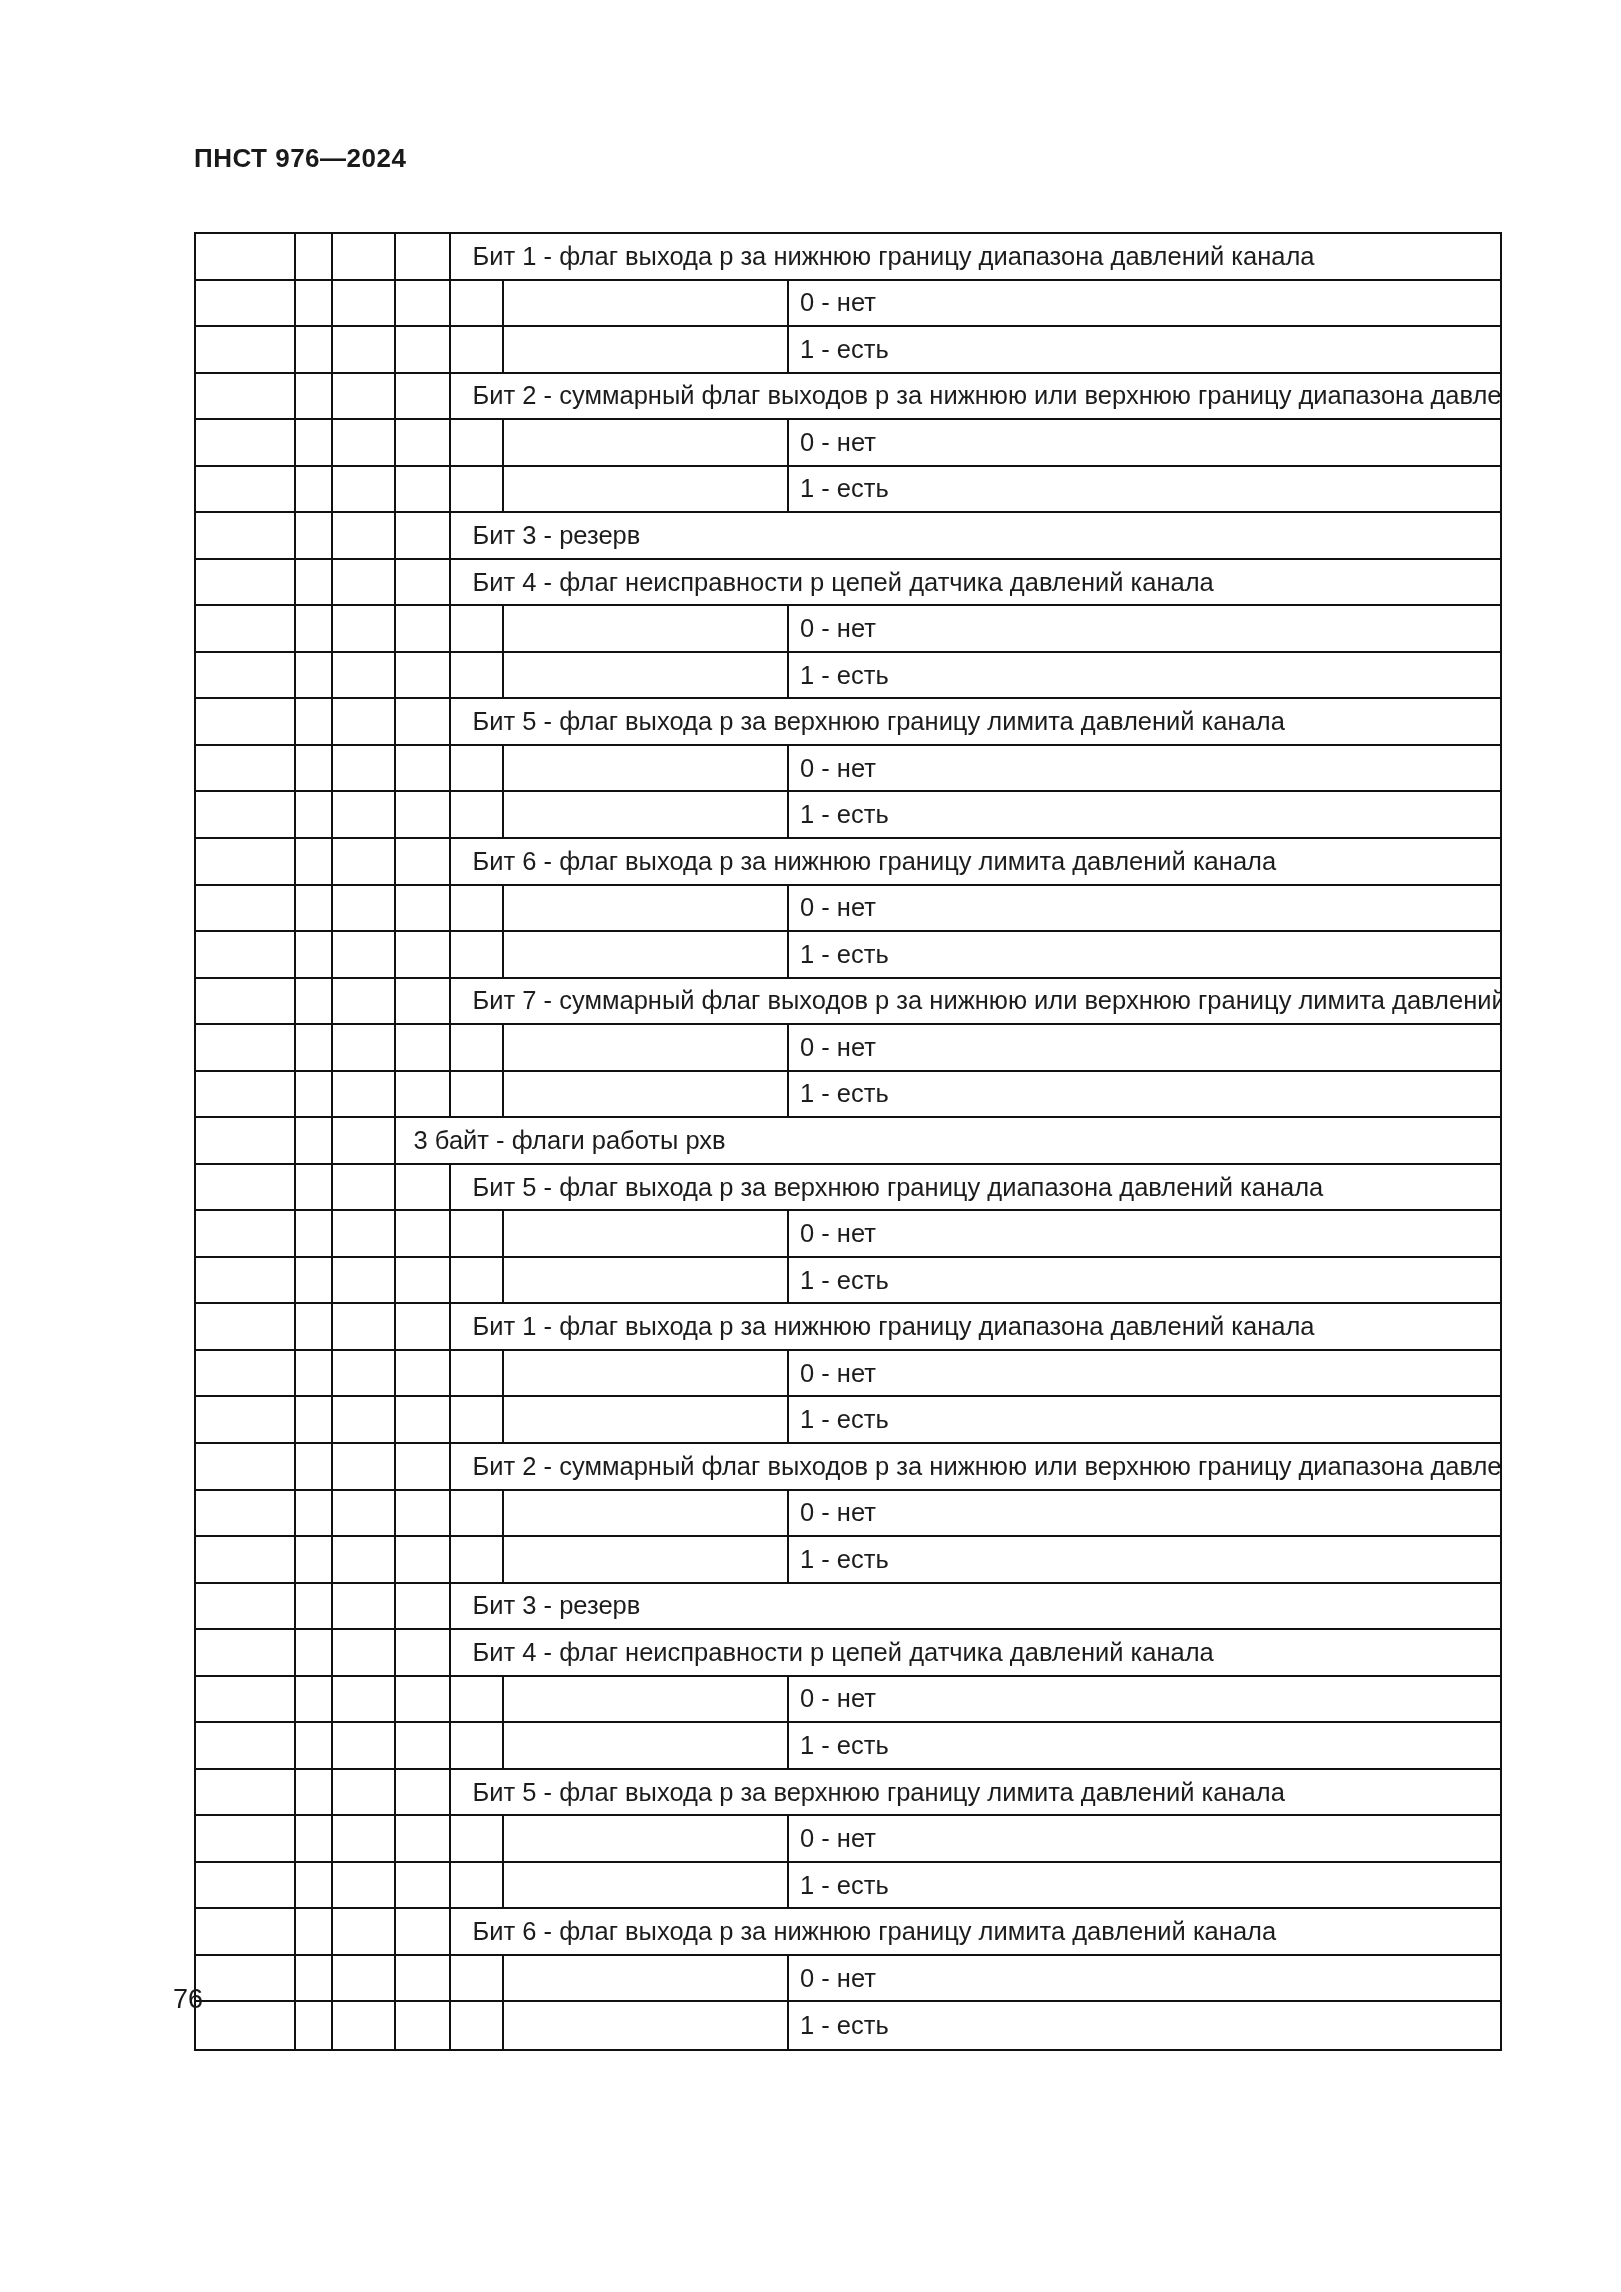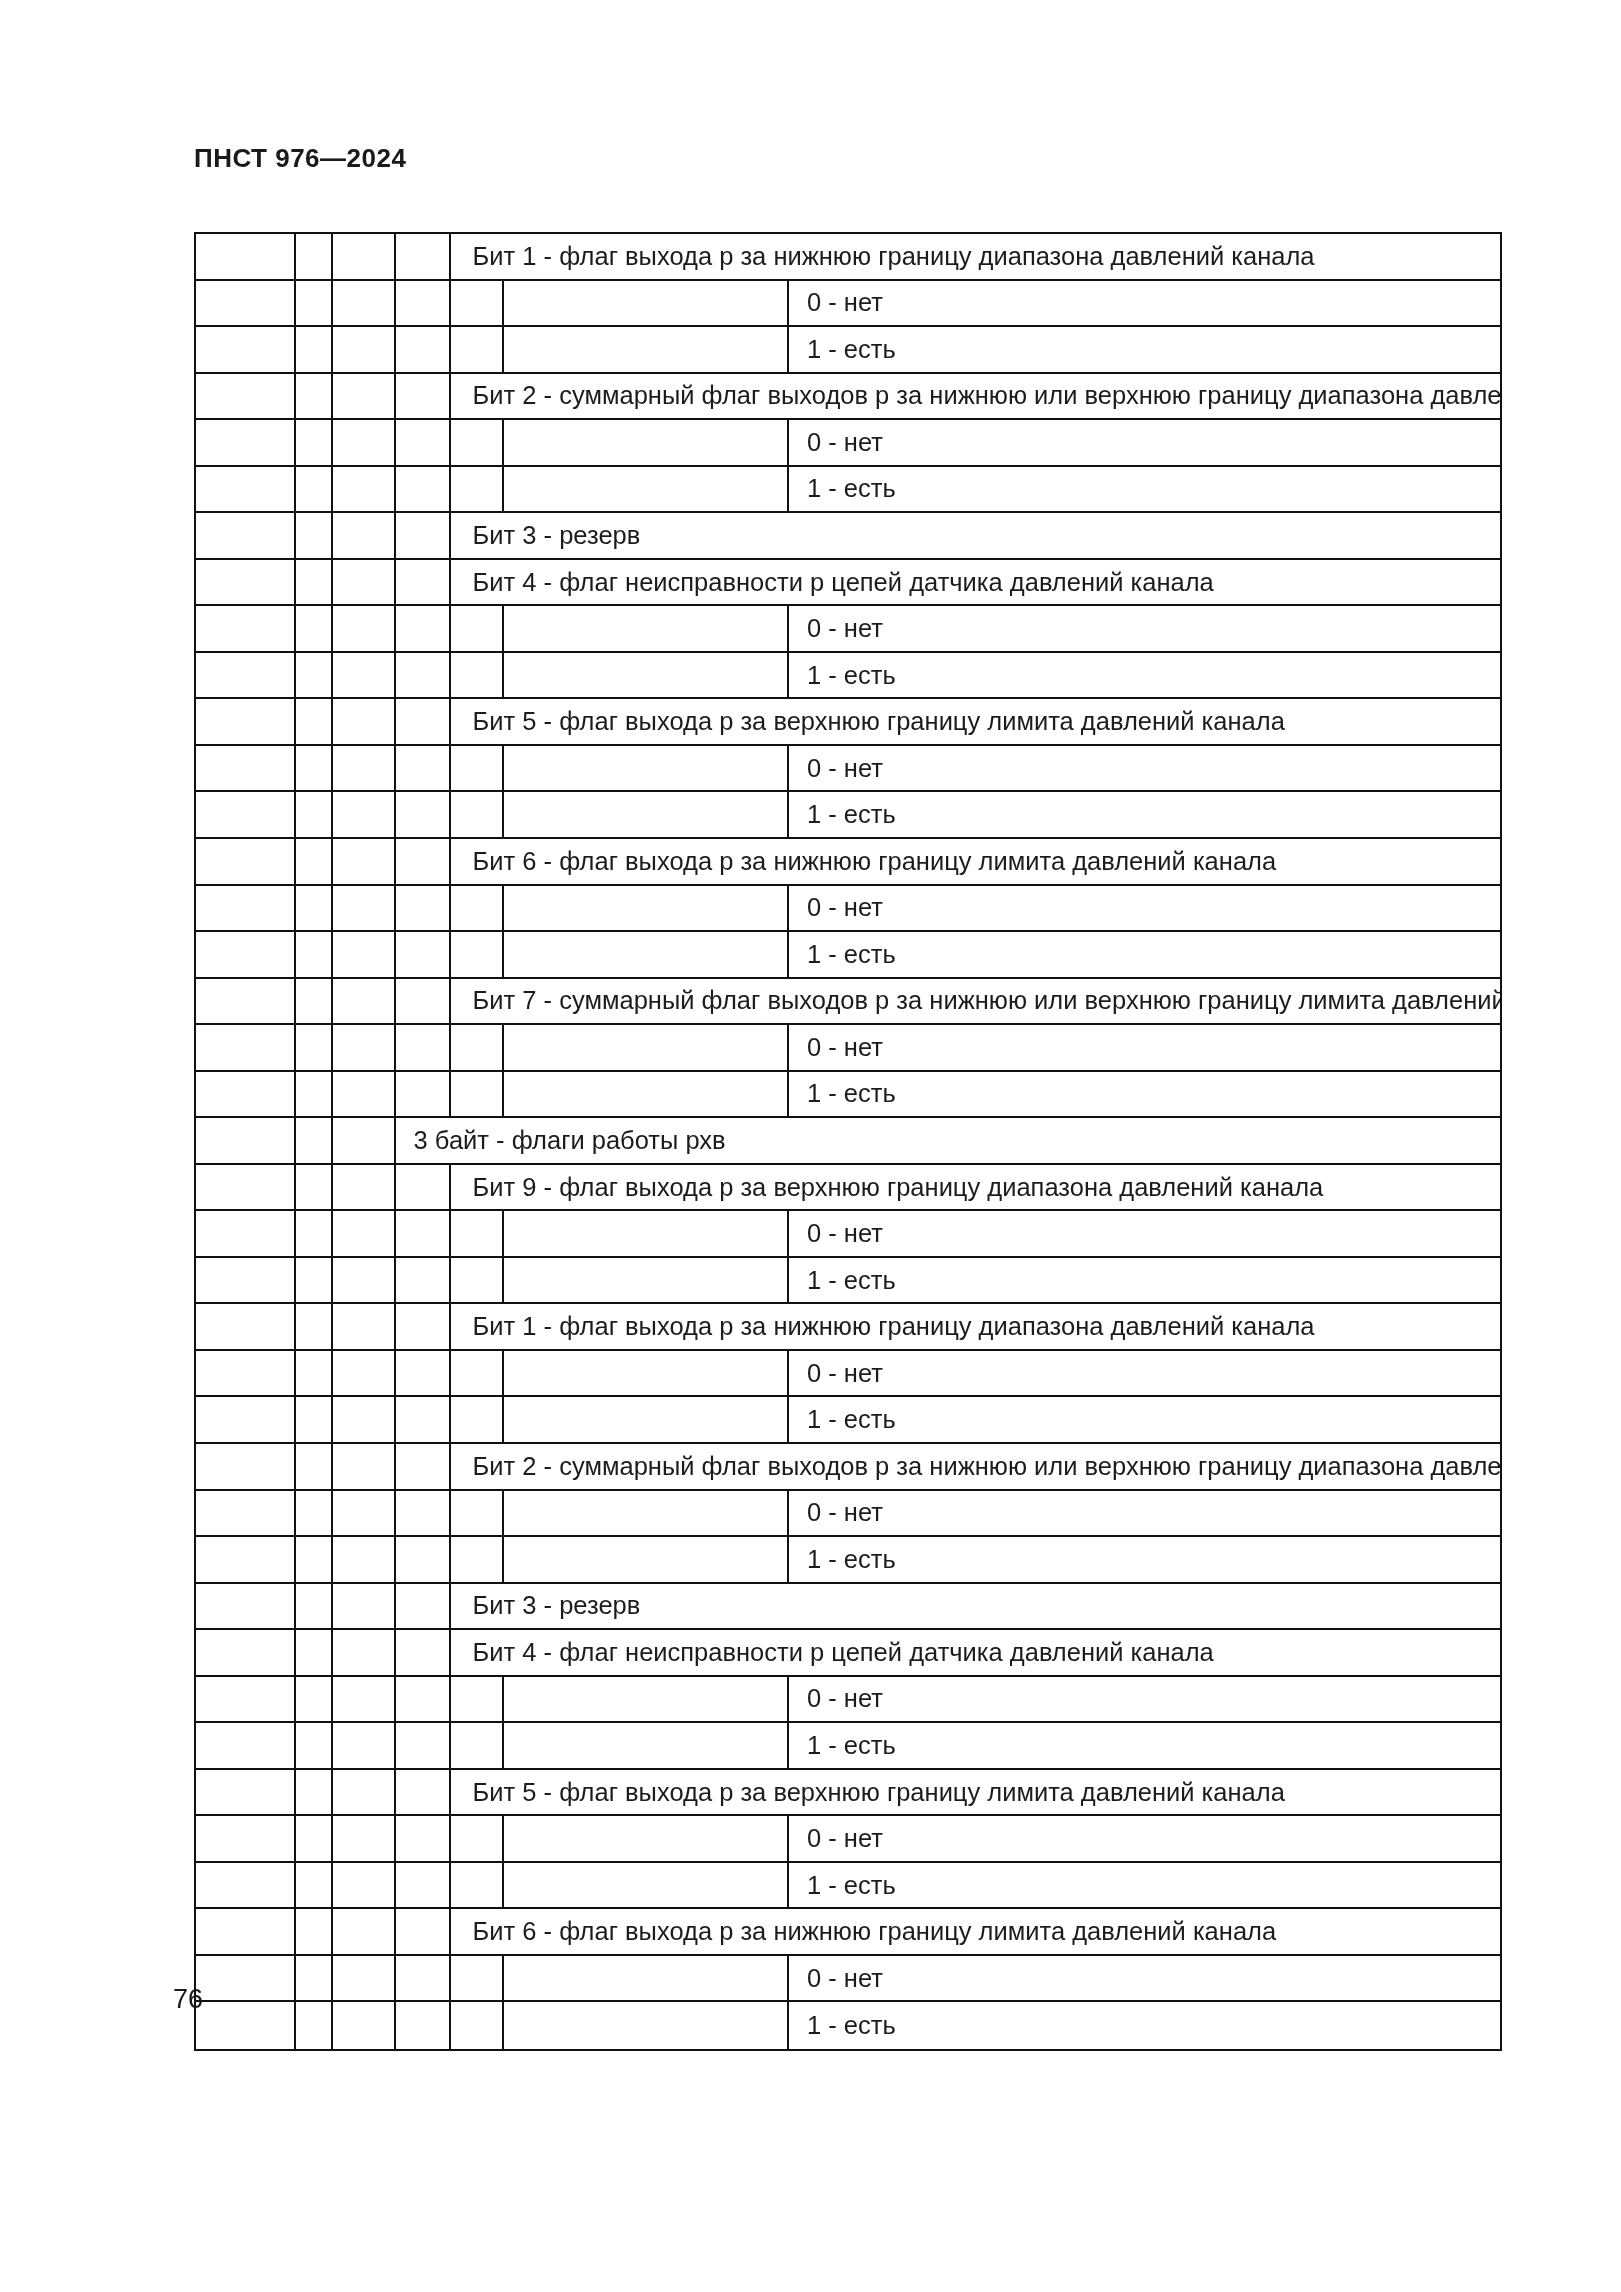--- a/index.html
+++ b/index.html
@@ -42,21 +42,21 @@
   .cell-text {
     display: flex;
     align-items: center;
     font-size: 25.5px;
     white-space: nowrap;
     overflow: hidden;
     color: #1c1c1c;
   }
   .cell-text.lvl-byte  { grid-column: 4 / 8; padding-left: 17.6px; }
   .cell-text.lvl-bit   { grid-column: 5 / 8; padding-left: 21.6px; }
-  .cell-text.lvl-value { grid-column: 7 / 8; padding-left: 18px; }
+  .cell-text.lvl-value { grid-column: 7 / 8; padding-left: 11px; }
   .page-number {
     position: absolute;
     left: 173px; top: 1984px;
     font-size: 27px;
   }
 </style>
 </head>
 <body>
 
 <div class="doc-header">ПНСТ 976—2024</div>
@@ -223,21 +223,21 @@
       <div class="t-cell"></div>
       <div class="t-cell"></div>
       <div class="t-cell"></div>
       <div class="t-cell cell-text lvl-byte">3 байт - флаги работы рхв</div>
     </div>
     <div class="t-row">
       <div class="t-cell"></div>
       <div class="t-cell"></div>
       <div class="t-cell"></div>
       <div class="t-cell"></div>
-      <div class="t-cell cell-text lvl-bit">Бит 9 - флаг выхода р за верхнюю границу диапазона давлений канала</div>
+      <div class="t-cell cell-text lvl-bit">Бит 5 - флаг выхода р за верхнюю границу диапазона давлений канала</div>
     </div>
     <div class="t-row">
       <div class="t-cell"></div>
       <div class="t-cell"></div>
       <div class="t-cell"></div>
       <div class="t-cell"></div>
       <div class="t-cell"></div>
       <div class="t-cell"></div>
       <div class="t-cell cell-text lvl-value">0 - нет</div>
     </div>

